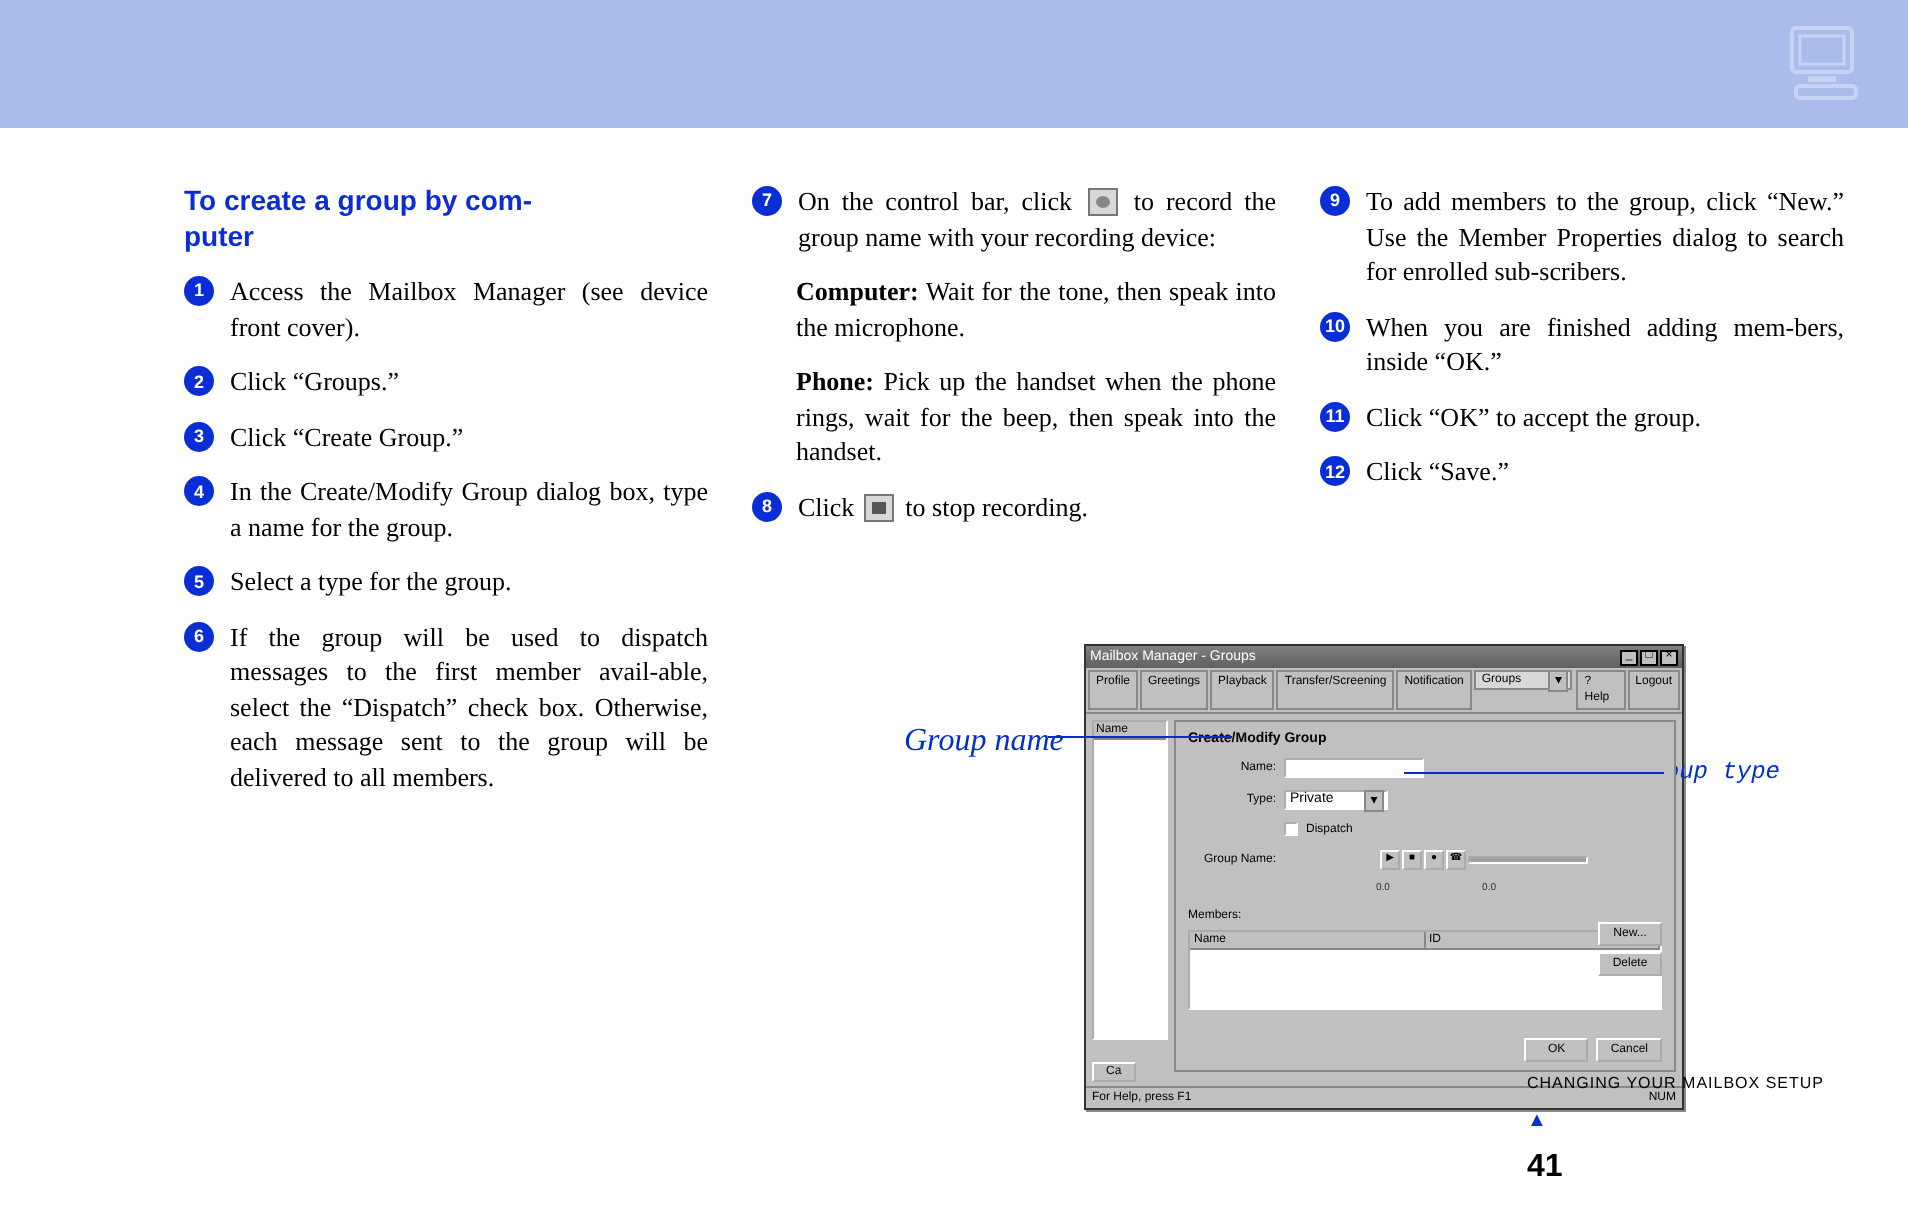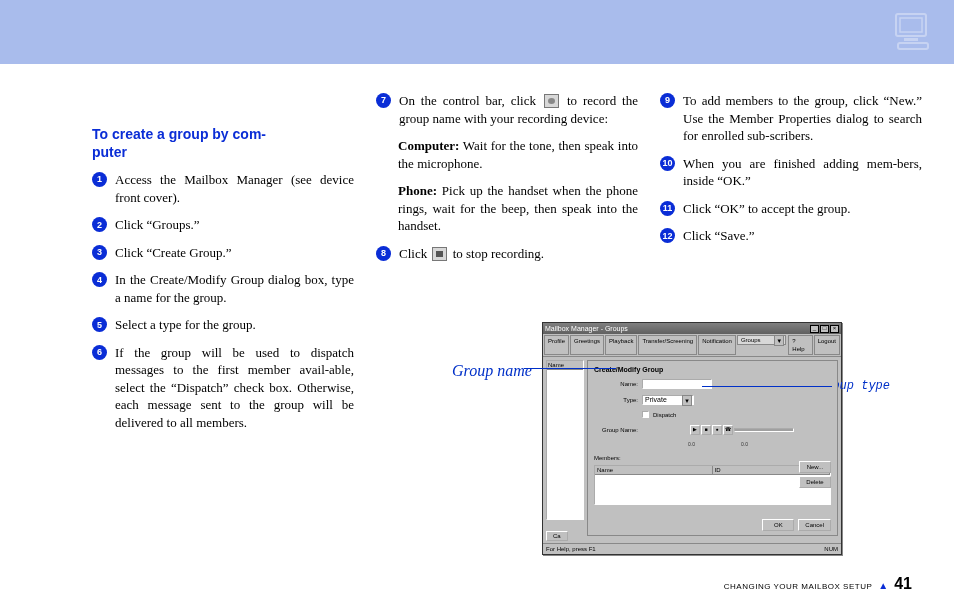--- a/index.html
+++ b/index.html
@@ -261,20 +261,21 @@
   .statusbar { border-top:1px solid #888; font-size:6px; padding:1px 3px; display:flex;}
   .statusbar .sp { flex:1;}
   .footer {
     position: absolute;
     right: 42px;
     bottom: 18px;
     display: flex;
     align-items: baseline;
     gap: 6px;
     font-family: Arial, sans-serif;
+    flex-direction: column;
   }
   .footer-label {
     font-size: 8px;
     letter-spacing: 0.5px;
   }
   .footer-tri { color:#0a2dd6; font-size:10px; }
   .footer-num { font-weight:900; font-size:16px; }
 </style>
 </head>
 <body>
@@ -286,21 +287,21 @@
       <rect x="8" y="6" width="22" height="14" fill="none" stroke="#fff" stroke-width="1.5"></rect>
       <rect x="12" y="26" width="14" height="3" fill="#fff"></rect>
       <rect x="6" y="31" width="30" height="6" rx="2" fill="none" stroke="#fff" stroke-width="2"></rect>
     </svg>
   </span>
 </div>
 
 <div class="page-body">
 
   <div class="col">
-    <div class="section-title" style="white-space:pre-line;margin-top:34px;">To create a group by com-
+    <div class="section-title" style="white-space:pre-line;">To create a group by com-
 puter</div>
 
     <div class="step">
       <span class="bullet">1</span>
       <span class="step-text">Access the Mailbox Manager (see device front cover).</span>
     </div>
     <div class="step">
       <span class="bullet">2</span>
       <span class="step-text">Click “Groups.”</span>
     </div>

